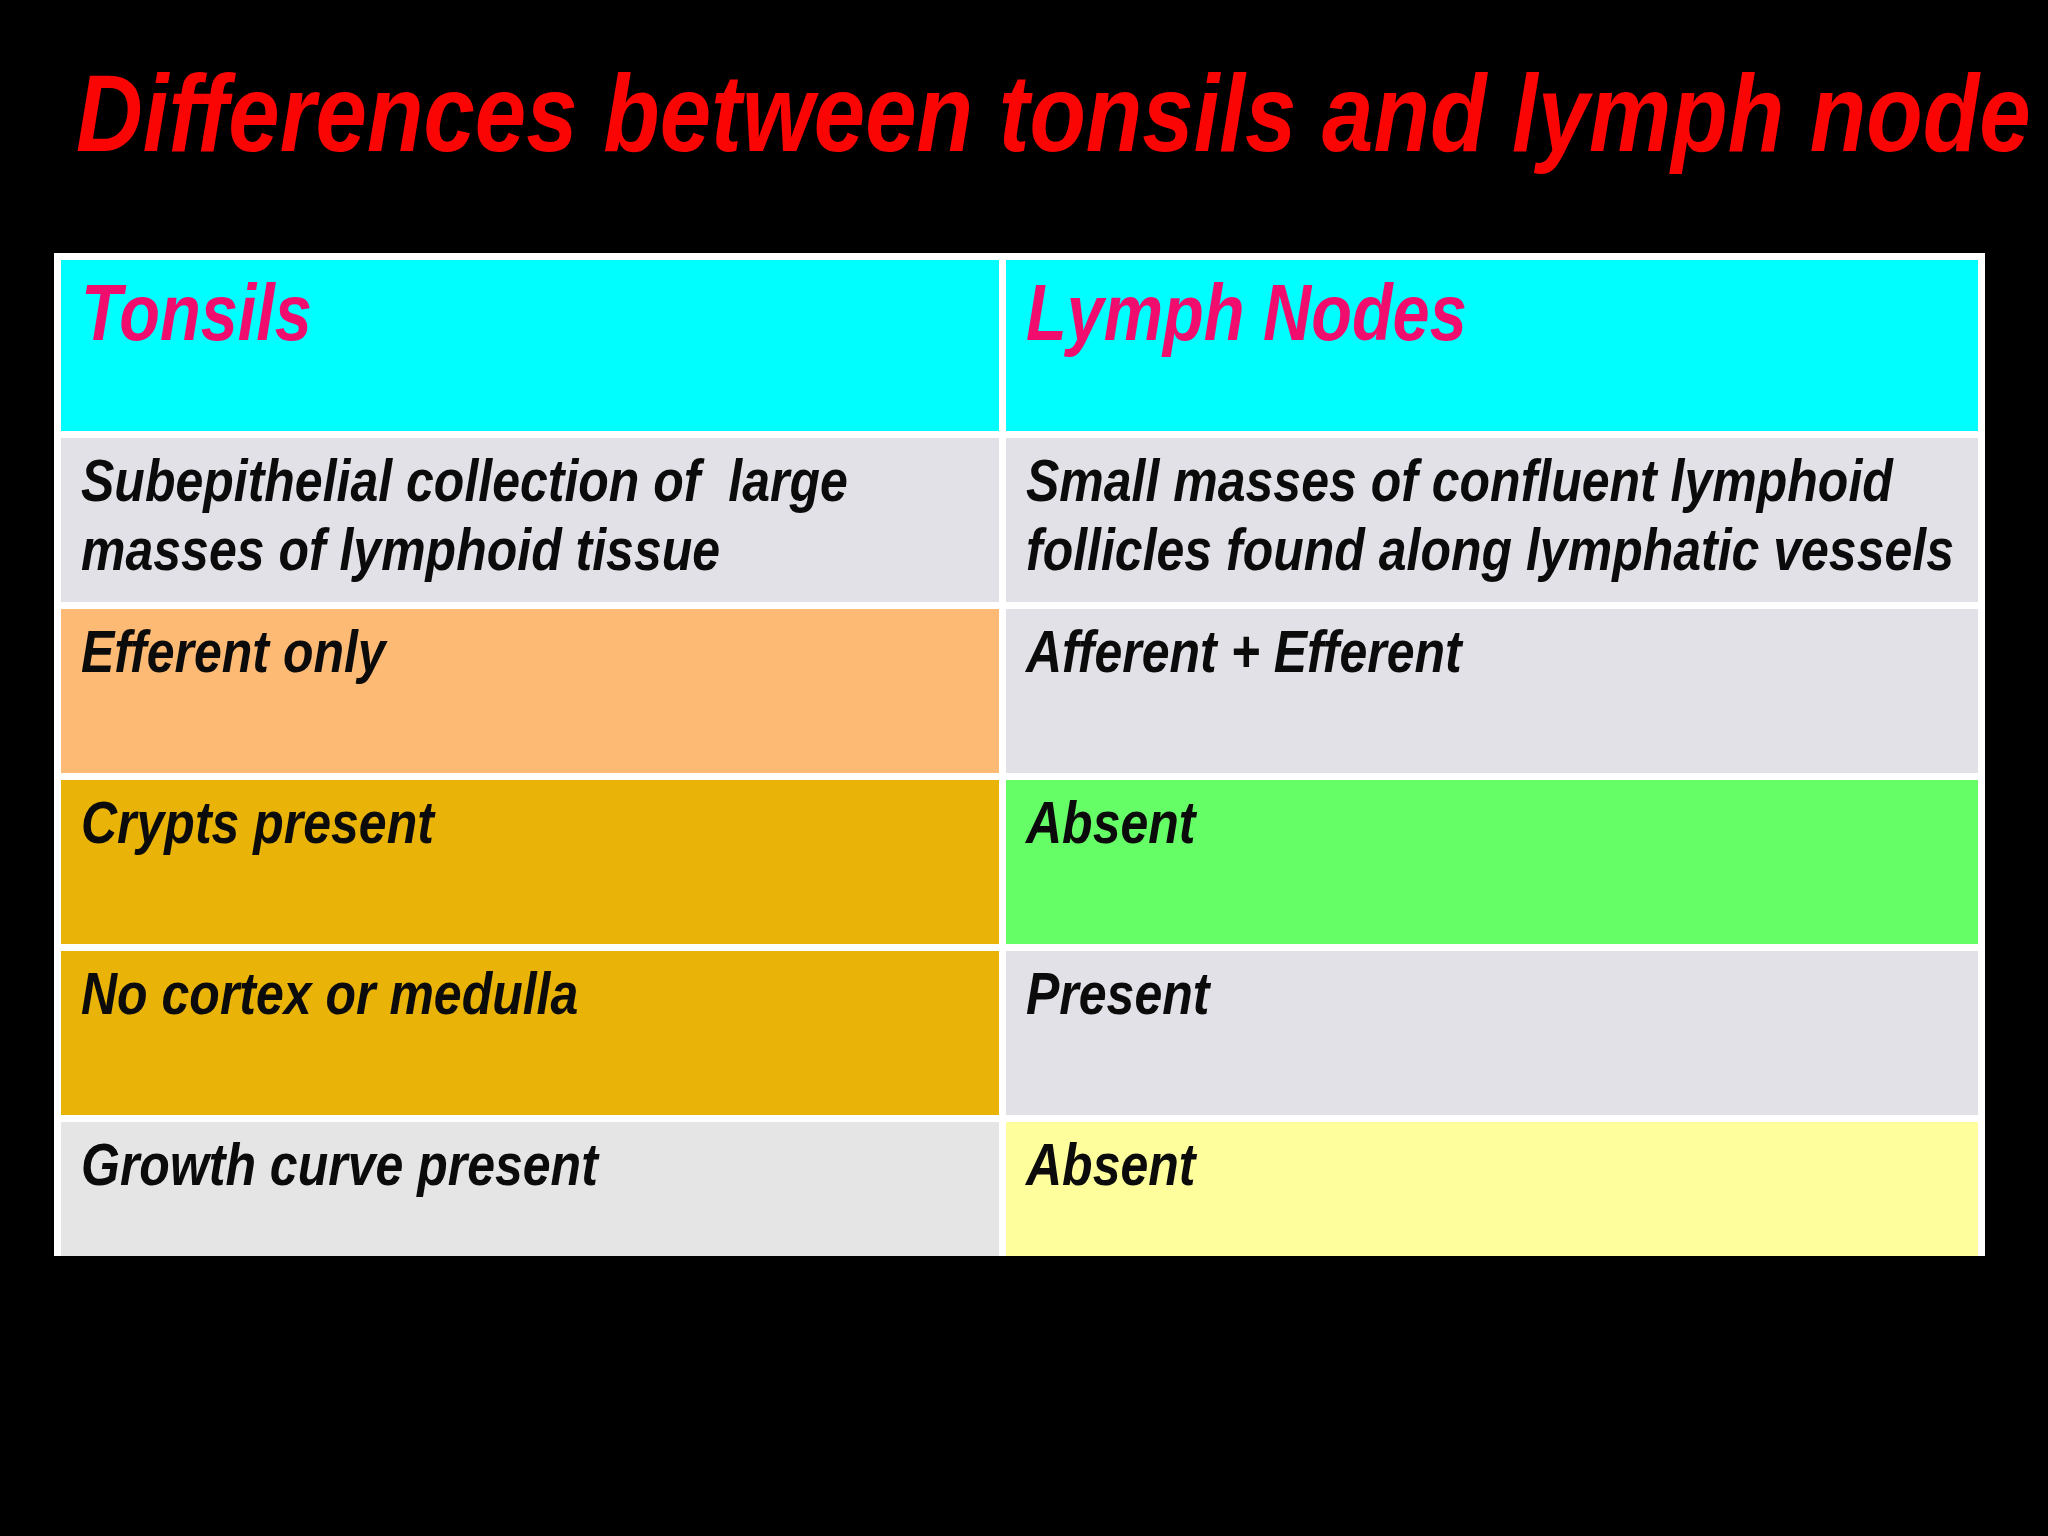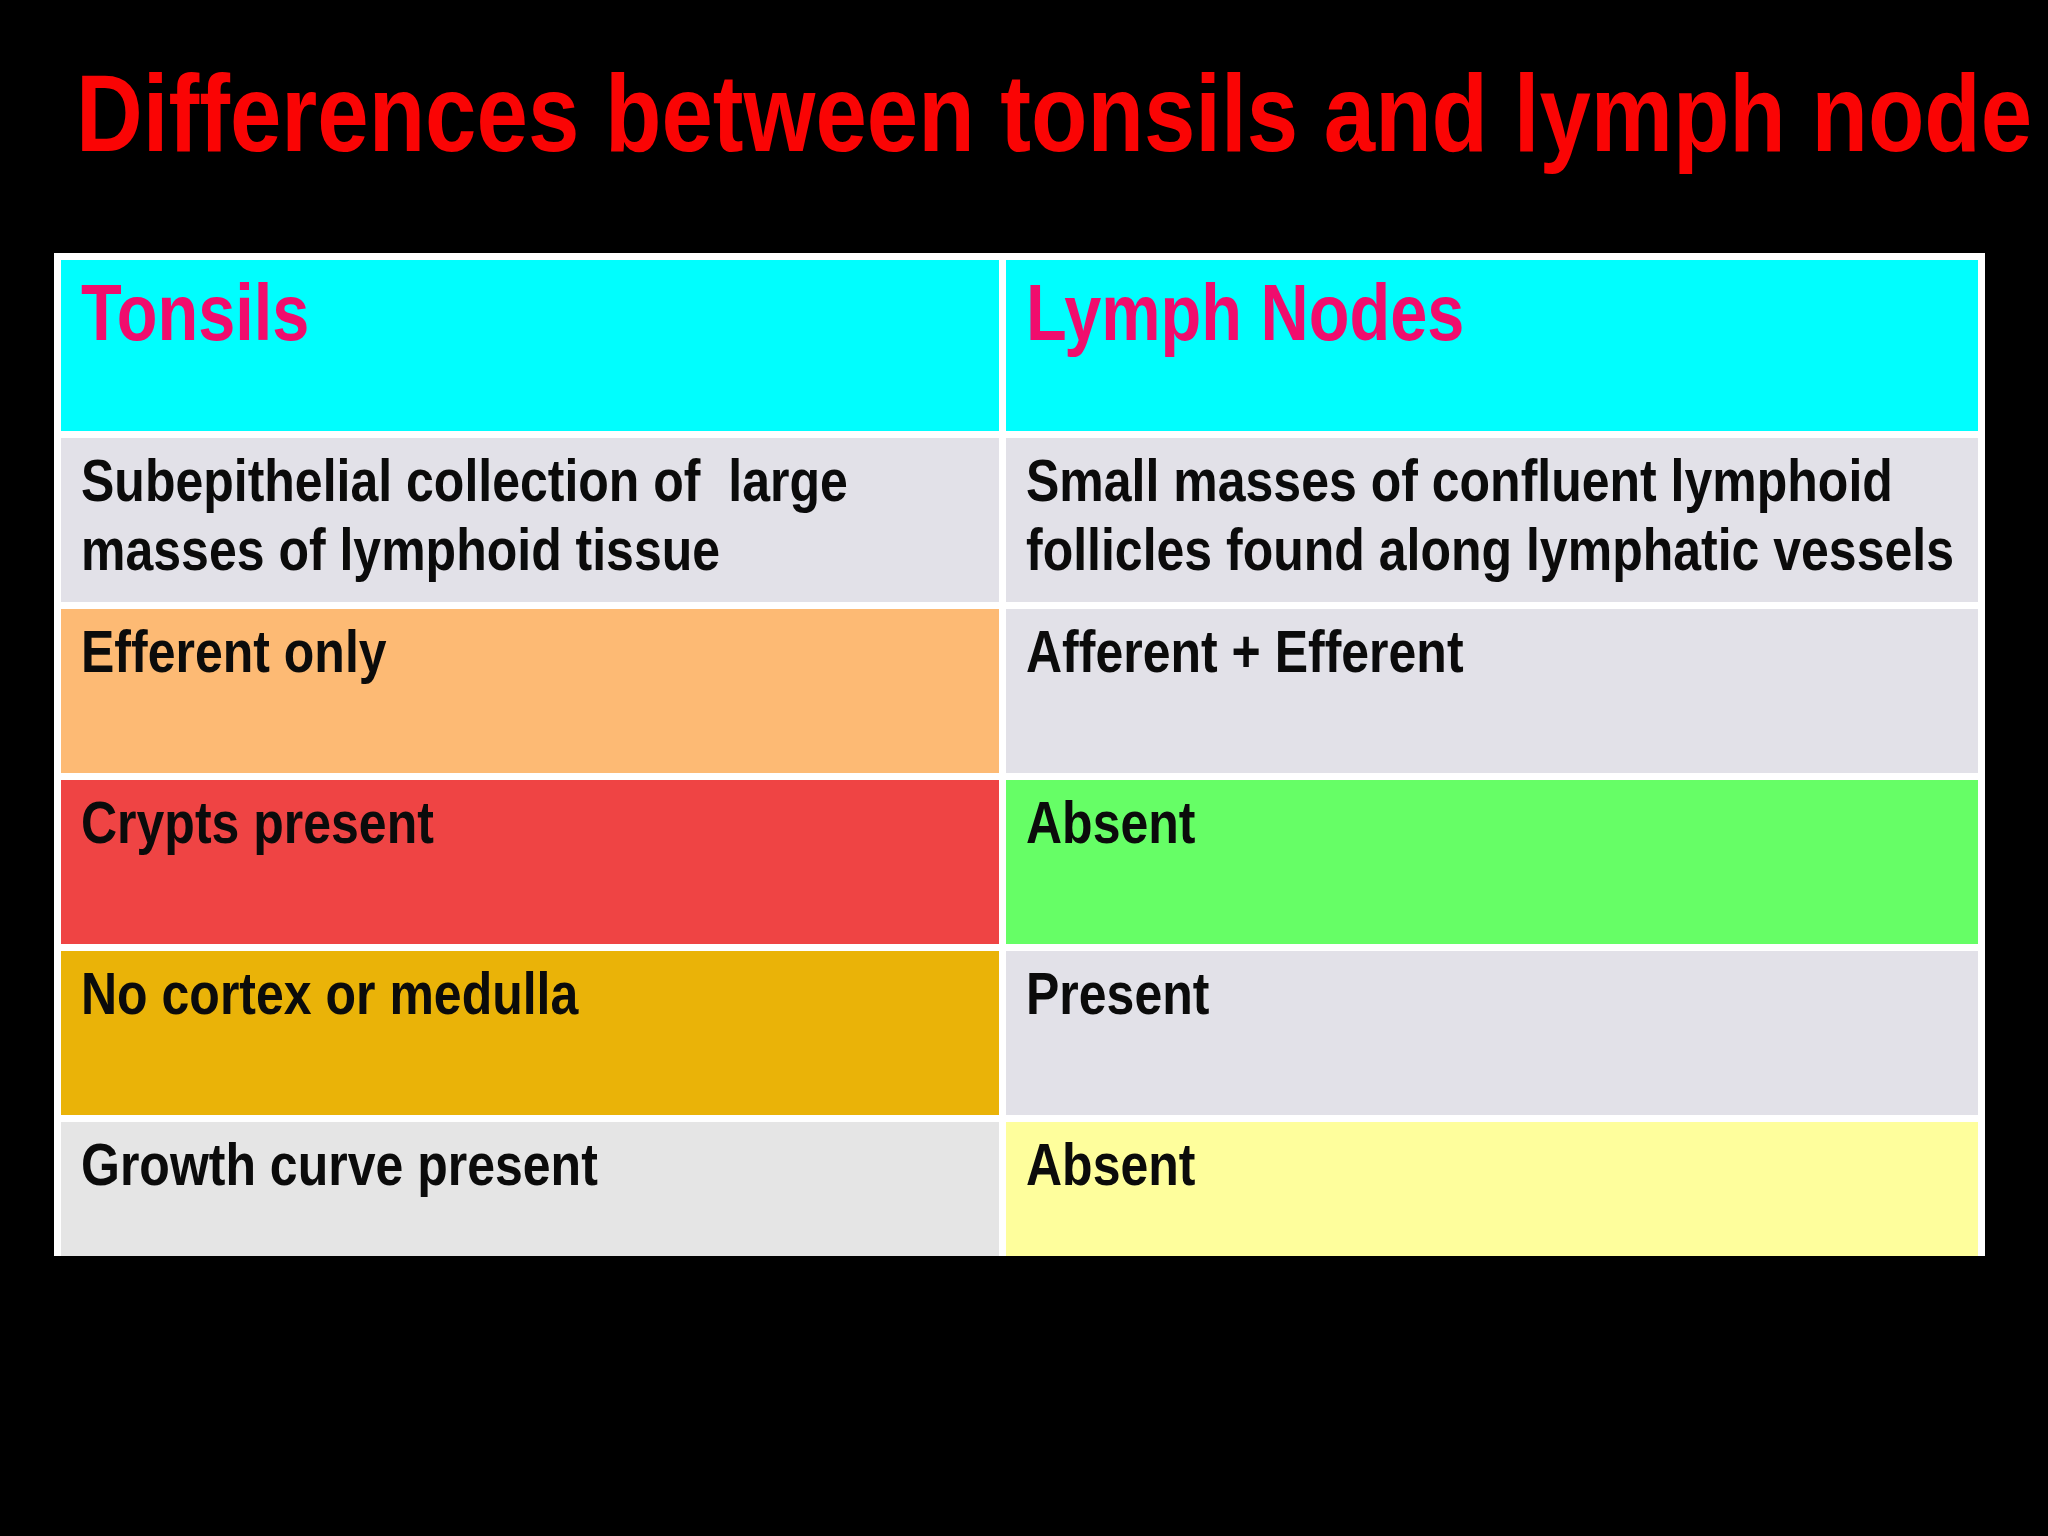--- a/index.html
+++ b/index.html
@@ -7,20 +7,21 @@
     padding: 0;
     background: #000;
   }
   .slide {
     position: relative;
     width: 2048px;
     height: 1256px;
     background: #000000;
     overflow: hidden;
     font-family: "Liberation Sans", "DejaVu Sans", sans-serif;
+    font-style: italic;
   }
   .slide-title {
     position: absolute;
     left: 76px;
     top: 52px;
     white-space: nowrap;
     font-size: 110px;
     font-weight: 700;
     line-height: 1.1;
     color: #FA0404;
@@ -104,21 +105,21 @@
     </tr>
     <tr>
       <td class="body-cell" style="background-color: #fdba74; margin-top: 40px;">
         <div class="cellin">Efferent only</div>
       </td>
       <td class="body-cell" style="background-color: rgb(226, 225, 232);">
         <div class="cellin">Afferent + Efferent</div>
       </td>
     </tr>
     <tr>
-      <td class="body-cell" style="background-color: #ef4444;">
+      <td class="body-cell" style="background-color: #eab308;">
         <div class="cellin">Crypts present</div>
       </td>
       <td class="body-cell" style="background-color: rgb(102, 254, 102);">
         <div class="cellin">Absent</div>
       </td>
     </tr>
     <tr>
       <td class="body-cell" style="background-color: #eab308;">
         <div class="cellin">No cortex or medulla</div>
       </td>

